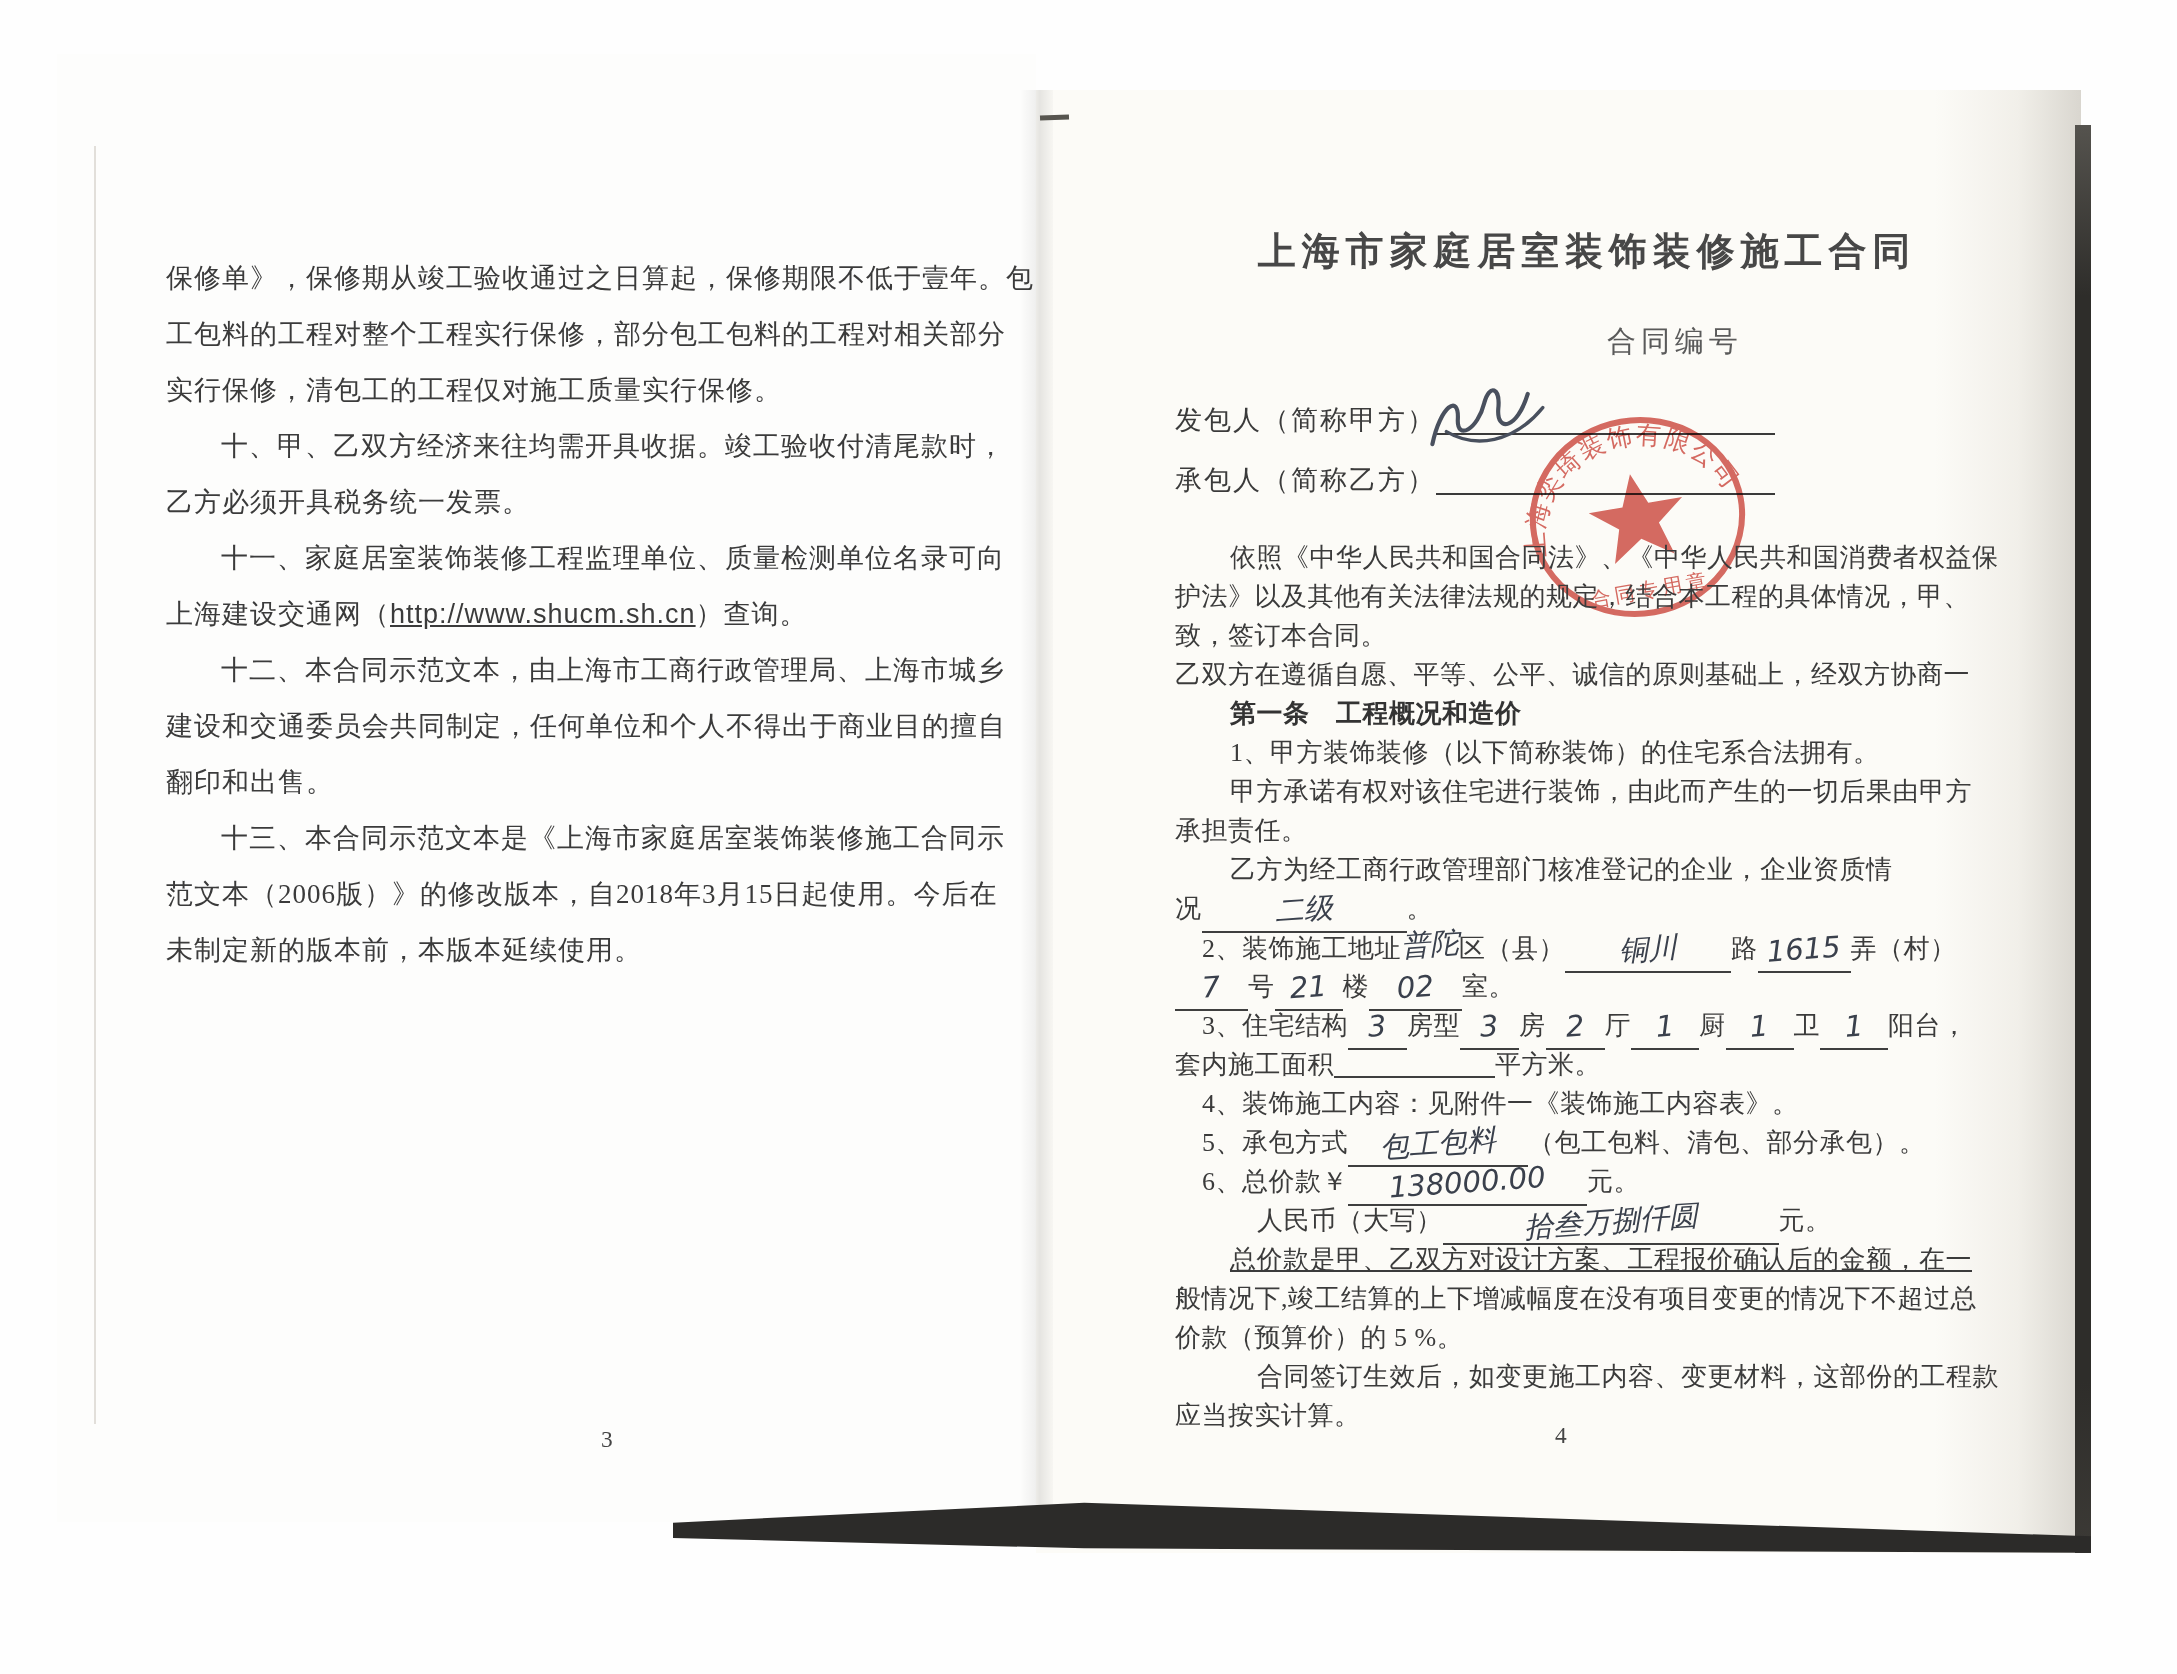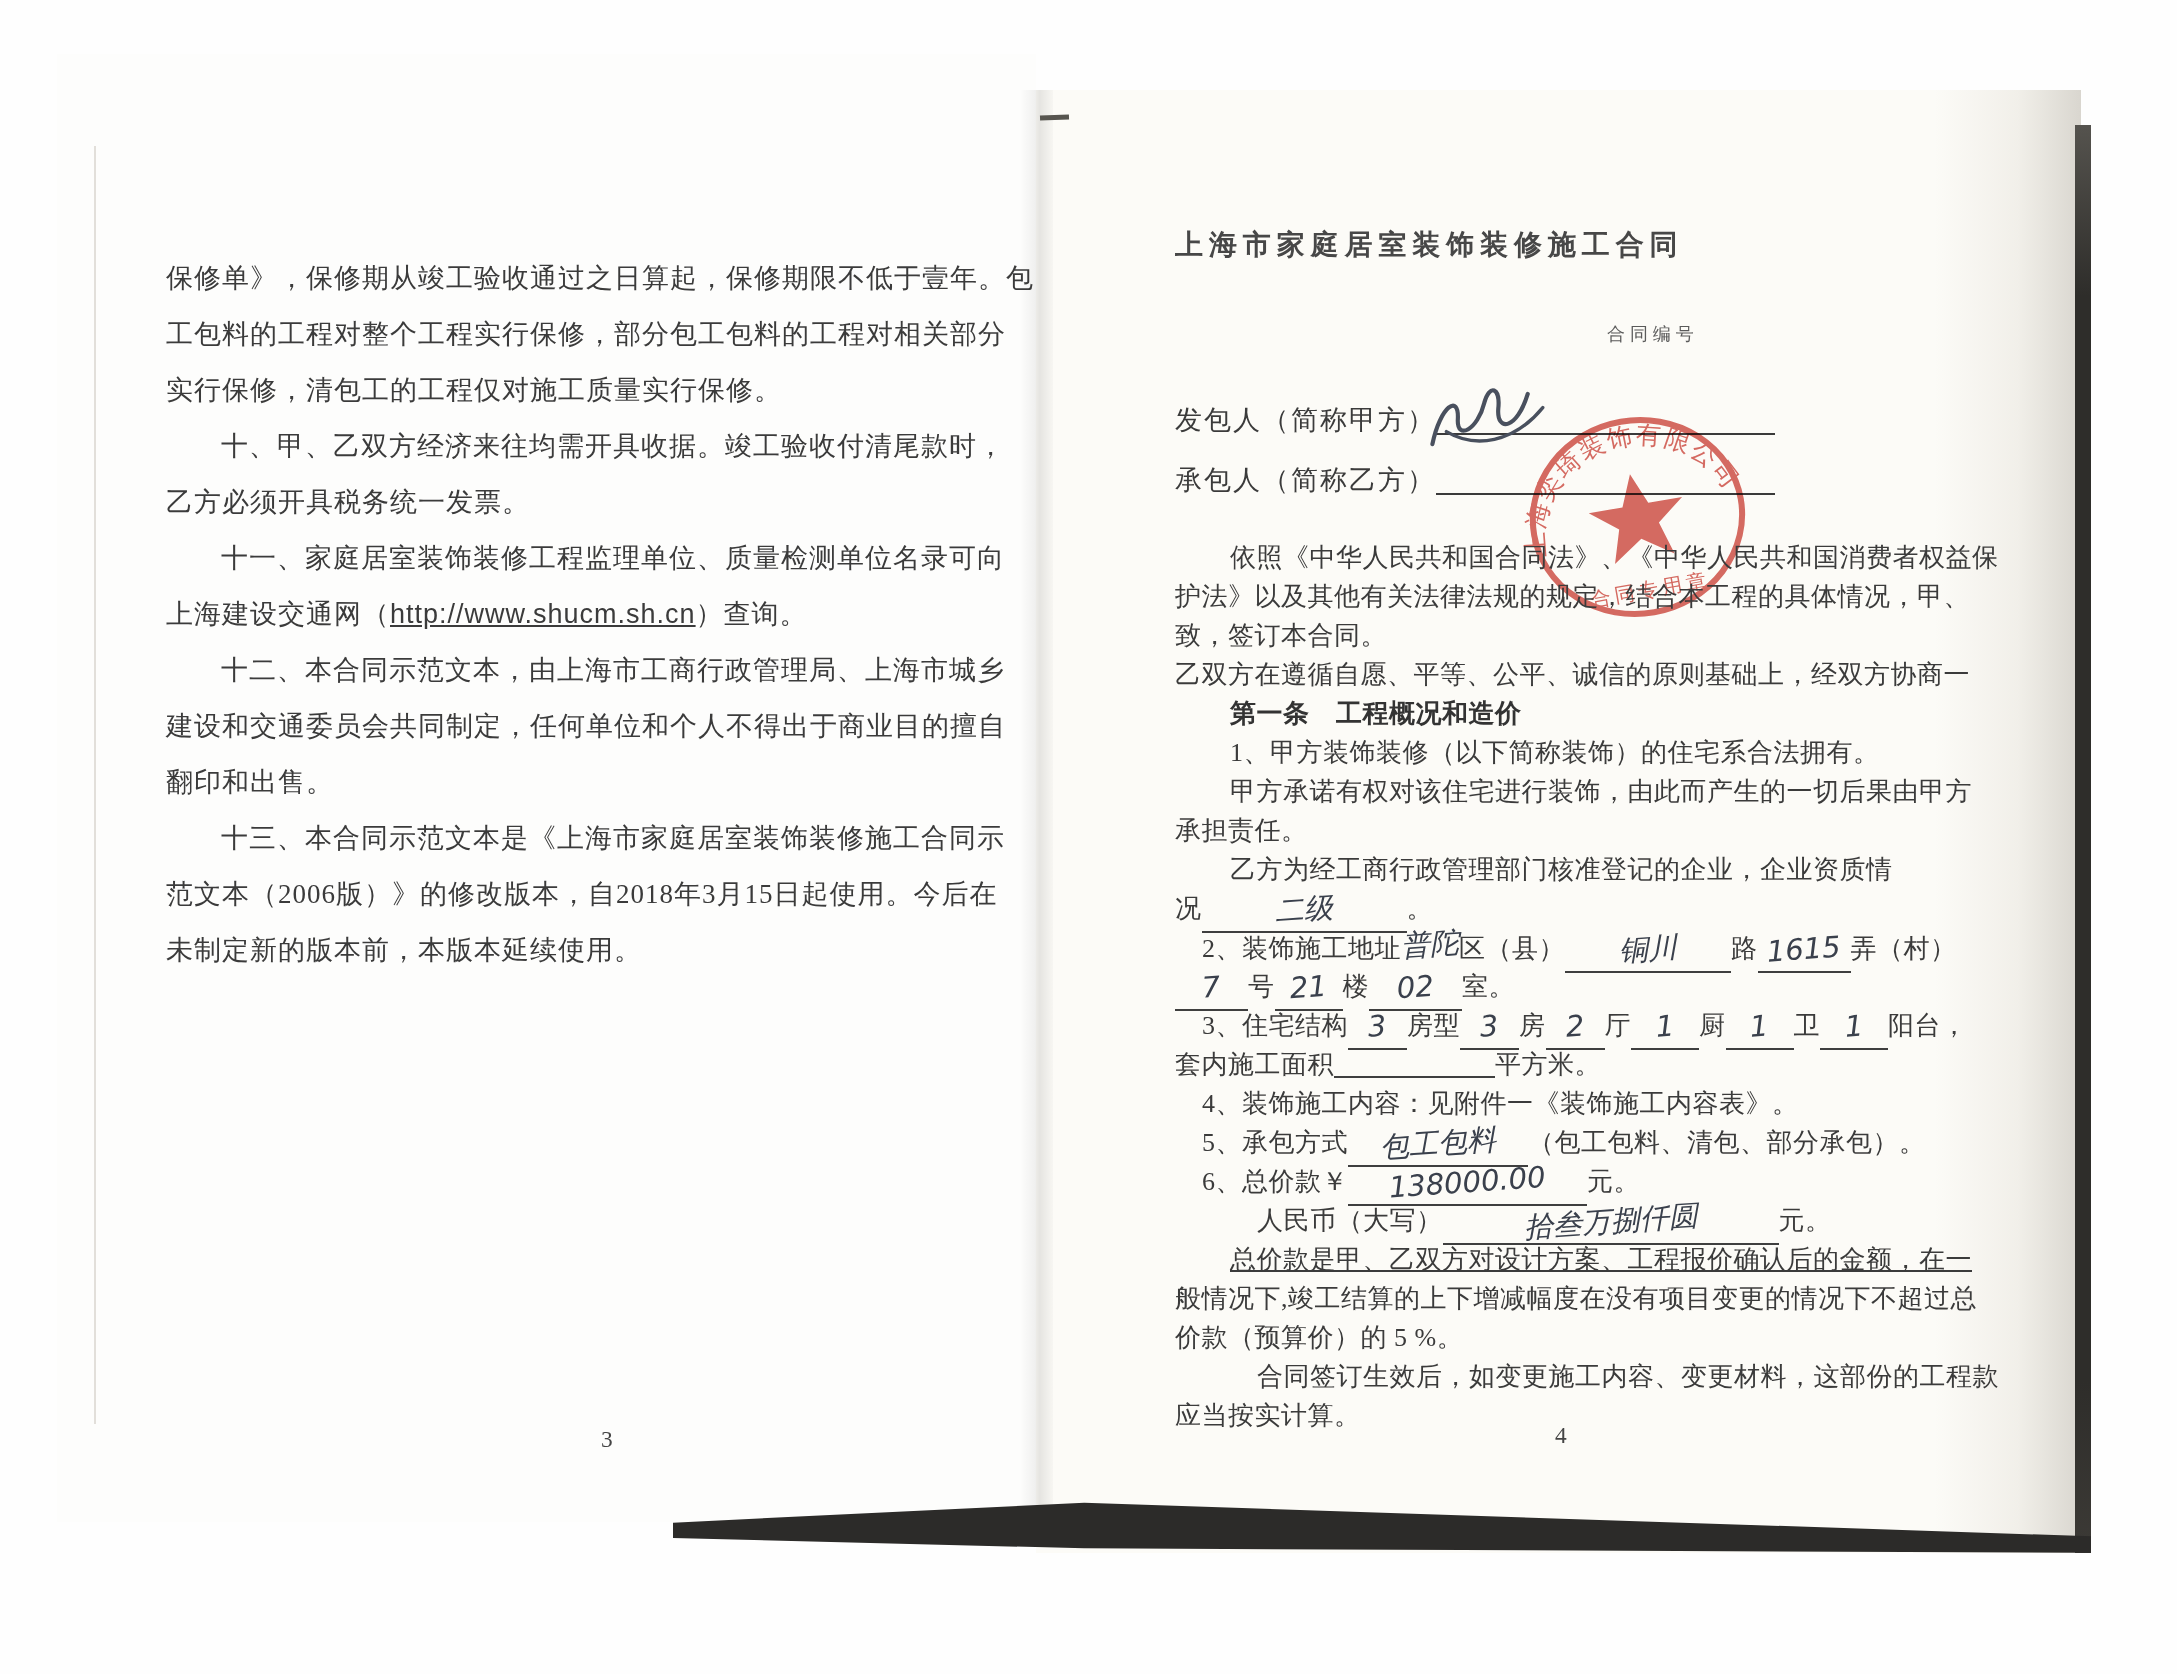--- a/index.html
+++ b/index.html
@@ -24,23 +24,23 @@
   #right-rows{position:absolute;left:1175px;top:538px;width:858px;font-size:26px;letter-spacing:0.5px;}
   #right-rows .tline{height:39px;line-height:39px;white-space:nowrap;}
   .print{color:#3b3b3b;}
   .bold{font-weight:bold;color:#333;}
   .url{text-decoration:underline;font-family:Liberation Sans, sans-serif;}
   .useg{display:inline-block;border-bottom:2px solid #3f3f3f;height:31px;line-height:25px;
         vertical-align:-4.9px;text-align:center;}
   .hand{display:inline-block;font-family:"DejaVu Sans",sans-serif;font-style:italic;color:#3a404c;
         font-size:29px;transform:rotate(-4deg) translateY(-2.9px);letter-spacing:0;}
   
-  #contract-title{position:absolute;left:1175px;top:226px;width:824px;text-align:left;
-      font-size:28px;font-weight:bold;letter-spacing:5.9px;color:#474747;}
-  #contract-no{position:absolute;left:1607px;top:322px;font-size:18px;letter-spacing:4.9px;color:#5a5a5a;}
+  #contract-title{position:absolute;left:1175px;top:226px;width:824px;text-align:center;
+      font-size:38px;font-weight:bold;letter-spacing:5.9px;color:#474747;}
+  #contract-no{position:absolute;left:1607px;top:322px;font-size:29px;letter-spacing:4.9px;color:#5a5a5a;}
   .party-row{position:absolute;left:1175px;font-size:27px;letter-spacing:2px;white-space:nowrap;color:#3b3b3b;}
   #party-a{top:398px;} #party-b{top:458px;}
   .sigline{display:inline-block;width:339px;border-bottom:2.4px solid #3a3a3a;height:35px;vertical-align:-5.9px;}
   
   .pagenum{position:absolute;font-size:23.4px;color:#454545;}
   #pn3{left:601px;top:1426px;} #pn4{left:1555px;top:1422px;}
   
   #stamp{position:absolute;left:1517px;top:404px;width:242px;height:232px;transform:rotate(-10deg);
          opacity:.82;mix-blend-mode:multiply;}
   #signature{position:absolute;left:1412px;top:376px;width:156px;height:78px;transform:rotate(-8deg);}

